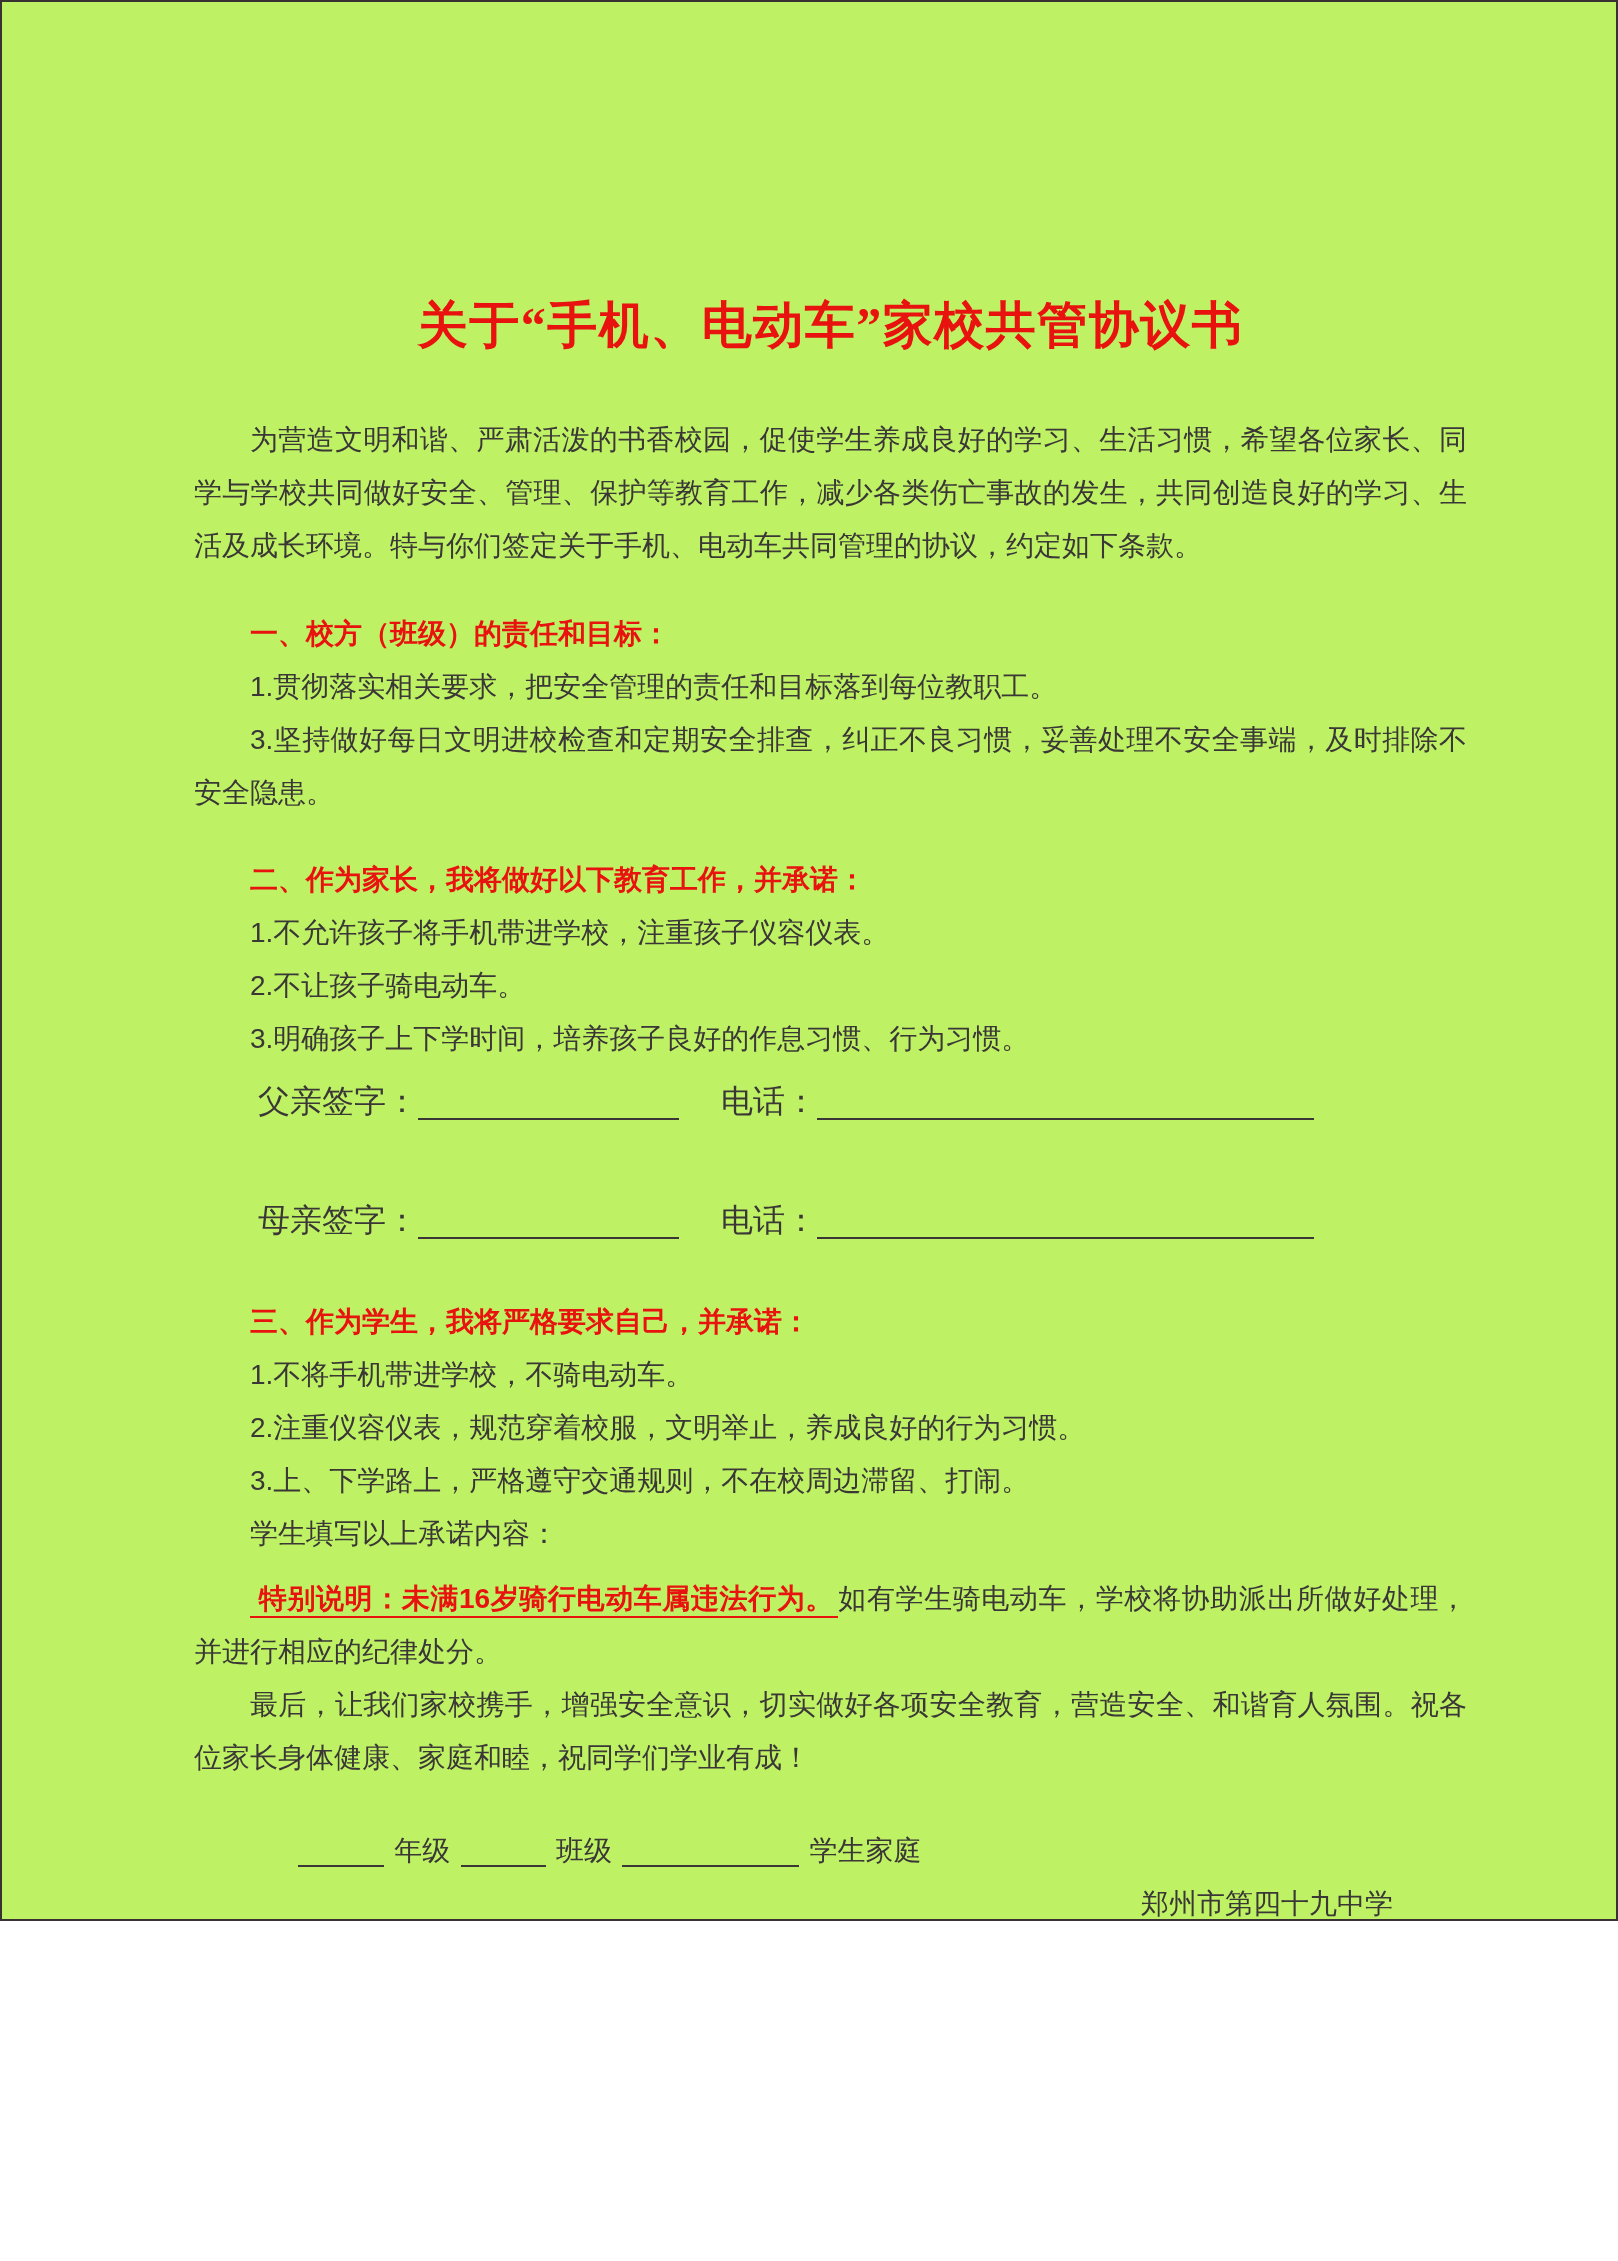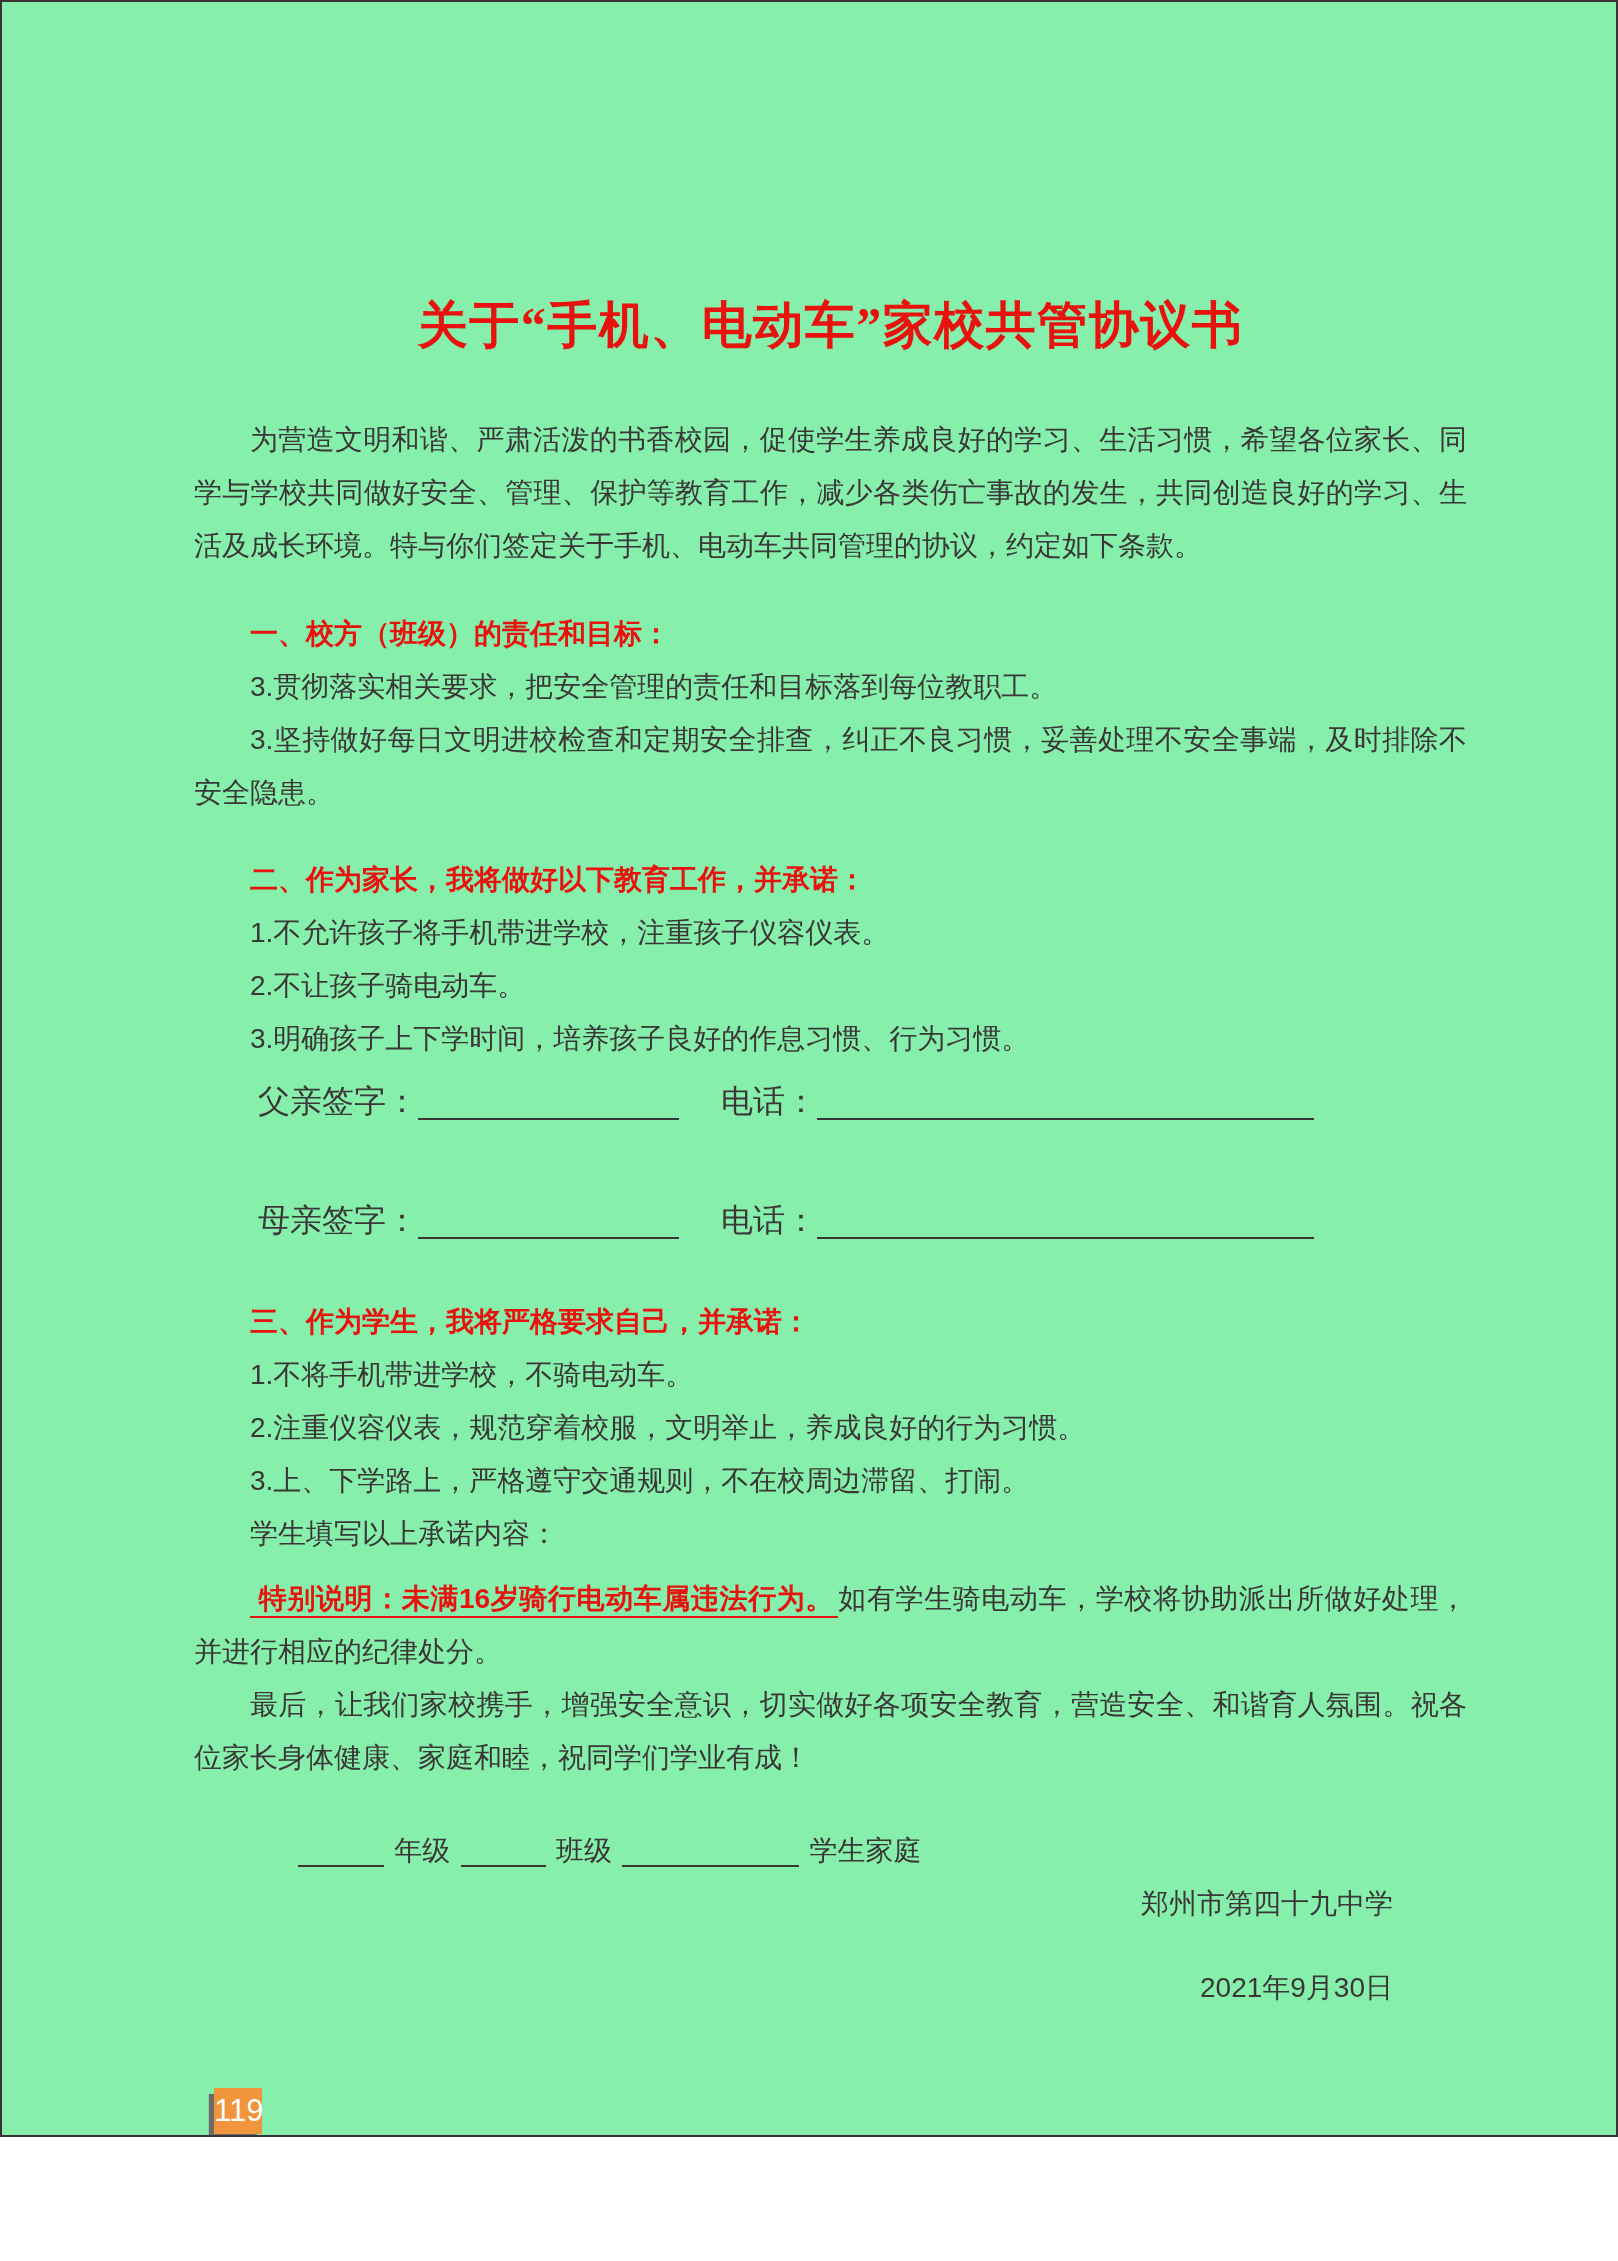--- a/index.html
+++ b/index.html
@@ -1,19 +1,19 @@
 <!DOCTYPE html>
 <html style="font-size:11.8px"><head>
 <meta charset="utf-8">
 <style>
   html,body{margin:0;padding:0;background:#ffffff;}
   .page{
     position:relative;
-    width:1618px;height:2137px;
-    background:#86efac;
+    width:1618px;height:1921px;
+    background:#bef264;
     border:2.9px solid #3a3133;
     box-sizing:border-box;
     overflow:hidden;
     font-family:"Liberation Sans","DejaVu Sans",sans-serif;
     color:#3a3736;
   }
   .content{margin-left:192px;width:1273px;}
   .doc-title{
     margin-top:288px;
     text-align:center;
@@ -76,21 +76,21 @@
 <body>
 
 <div class="page">
   <div class="content">
 
     <div class="doc-title">关于“手机、电动车”家校共管协议书</div>
 
     <p class="intro indent">为营造文明和谐、严肃活泼的书香校园，促使学生养成良好的学习、生活习惯，希望各位家长、同学与学校共同做好安全、管理、保护等教育工作，减少各类伤亡事故的发生，共同创造良好的学习、生活及成长环境。特与你们签定关于手机、电动车共同管理的协议，约定如下条款。</p>
 
     <p class="sec-heading mt-s1">一、校方（班级）的责任和目标：</p>
-    <p class="indent">3.贯彻落实相关要求，把安全管理的责任和目标落到每位教职工。</p>
+    <p class="indent">1.贯彻落实相关要求，把安全管理的责任和目标落到每位教职工。</p>
     <p class="indent">3.坚持做好每日文明进校检查和定期安全排查，纠正不良习惯，妥善处理不安全事端，及时排除不安全隐患。</p>
 
     <p class="sec-heading mt-s2">二、作为家长，我将做好以下教育工作，并承诺：</p>
     <p class="indent">1.不允许孩子将手机带进学校，注重孩子仪容仪表。</p>
     <p class="indent">2.不让孩子骑电动车。</p>
     <p class="indent">3.明确孩子上下学时间，培养孩子良好的作息习惯、行为习惯。</p>
 
     <div class="sig-row father">
       <span>父亲签字：</span><span class="blank u355"></span><span class="phone-label">电话：</span><span class="blank u675"></span>
     </div>

